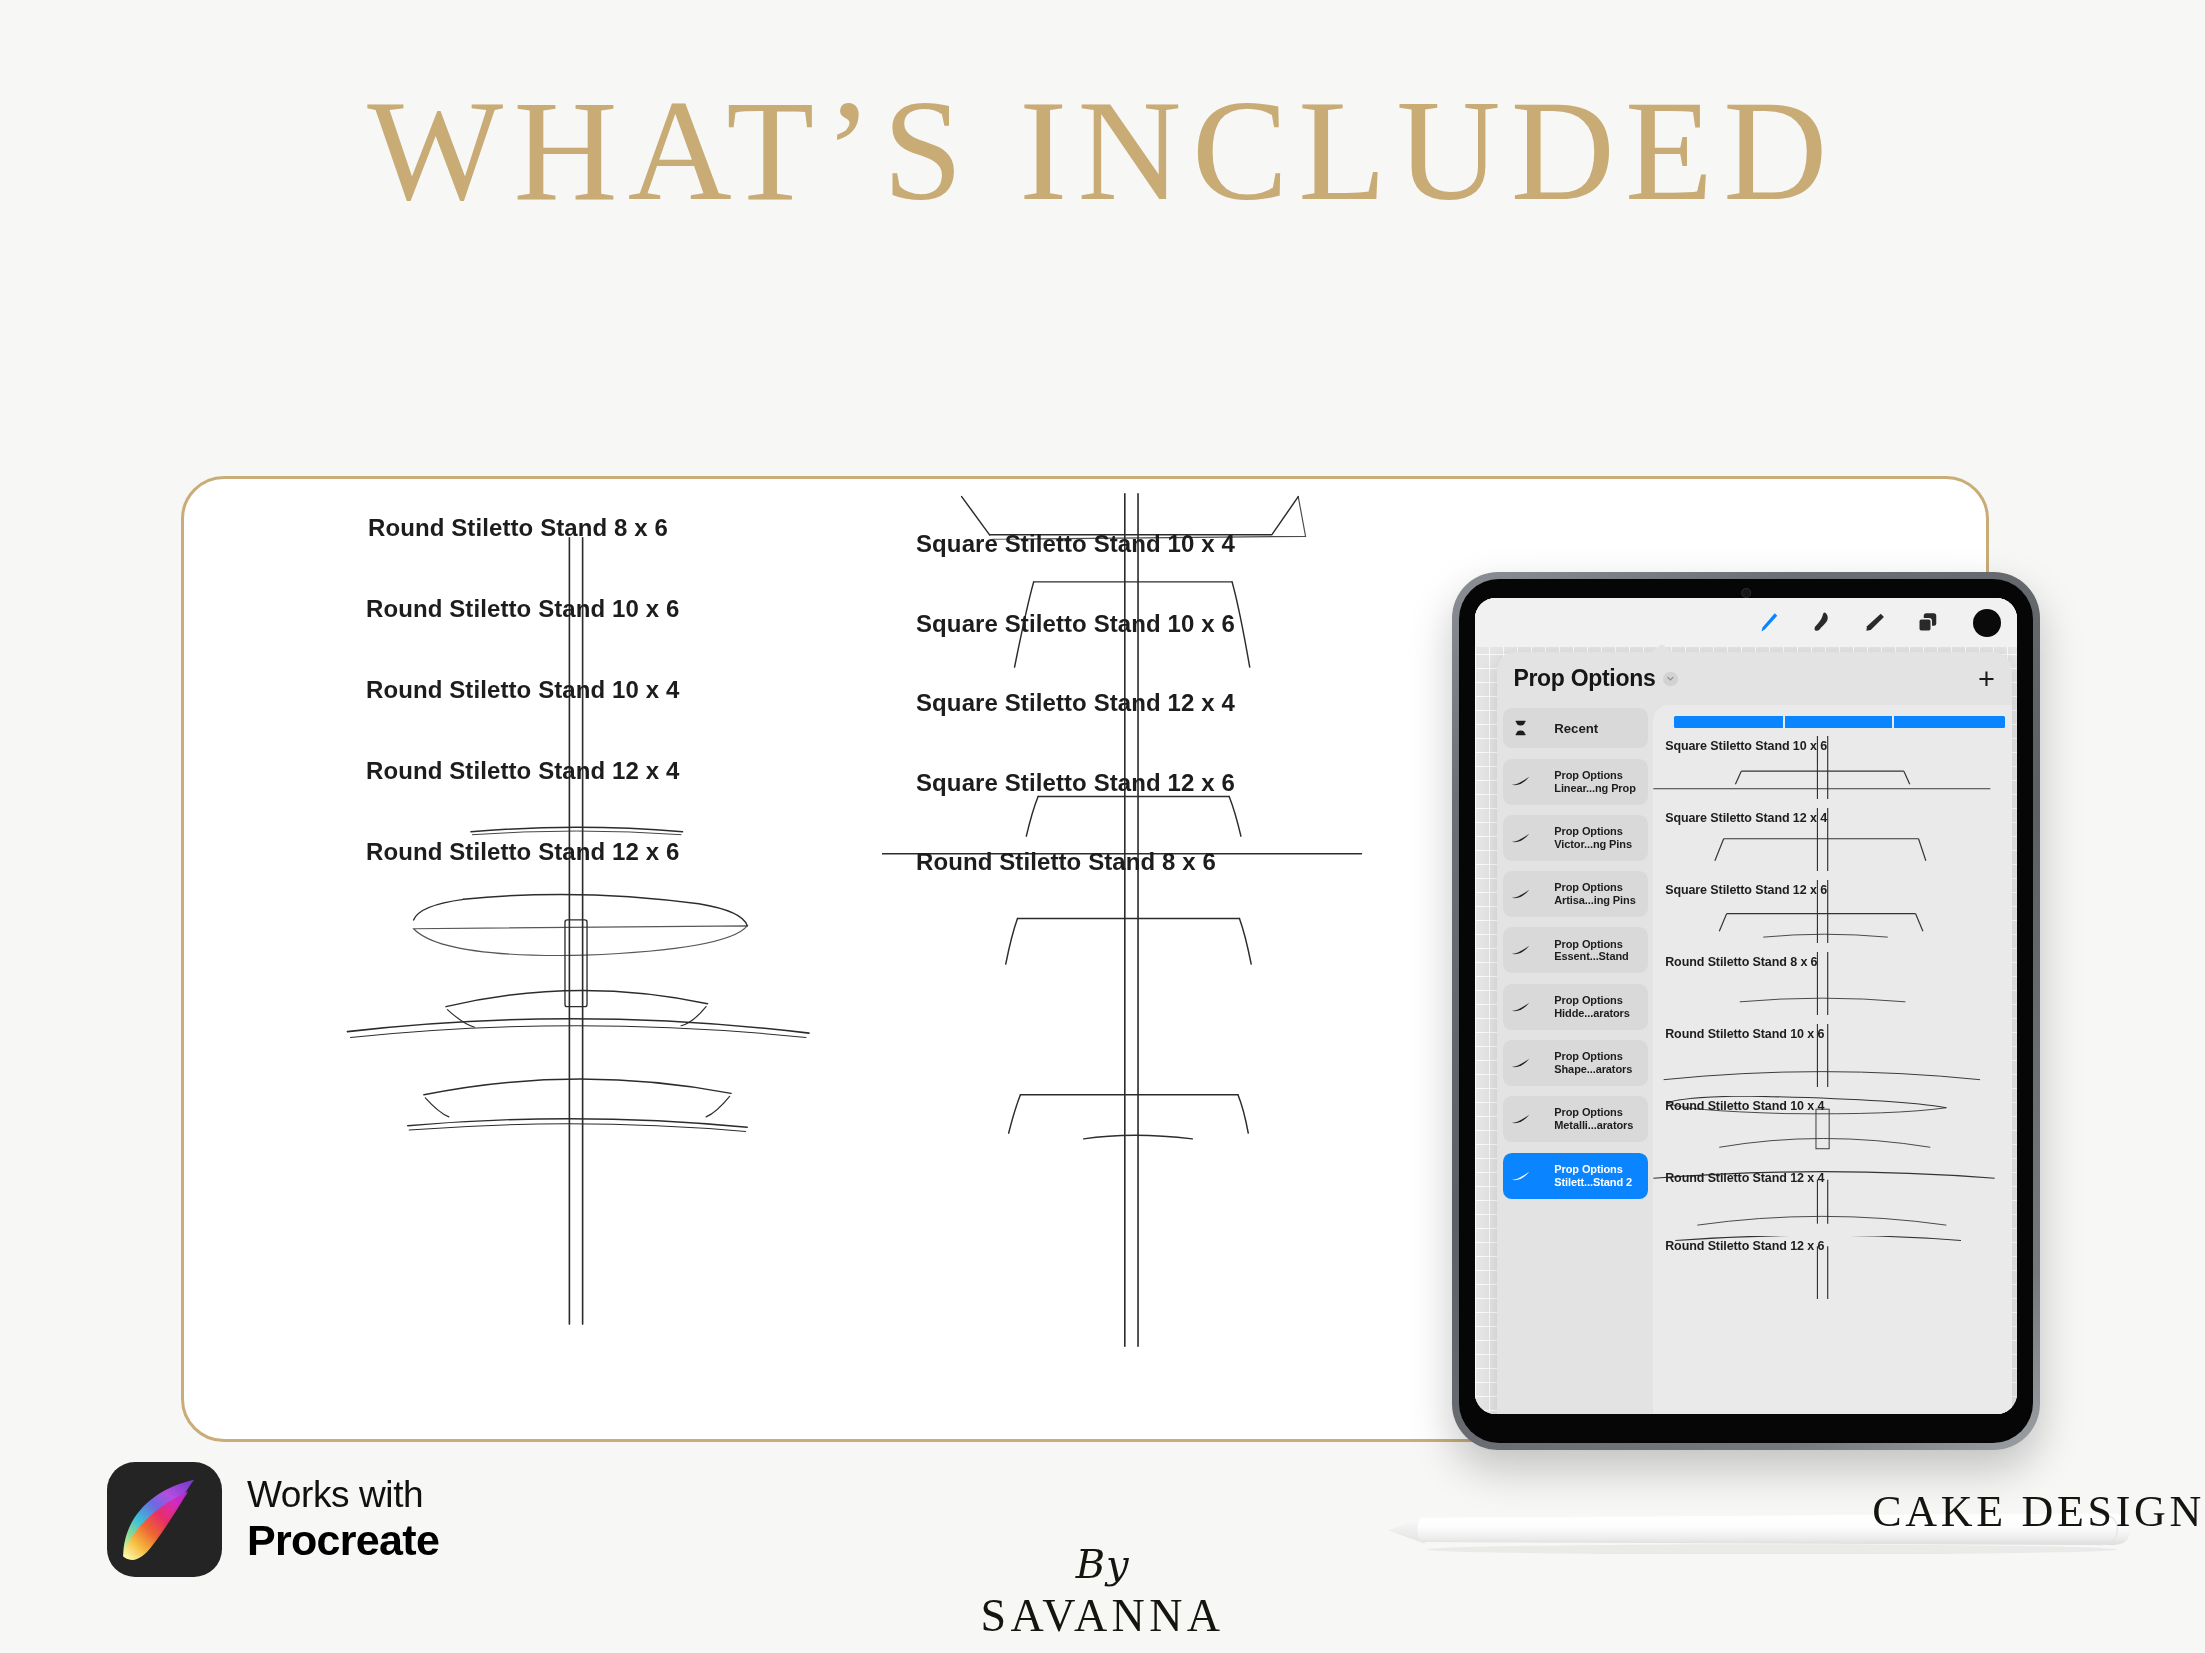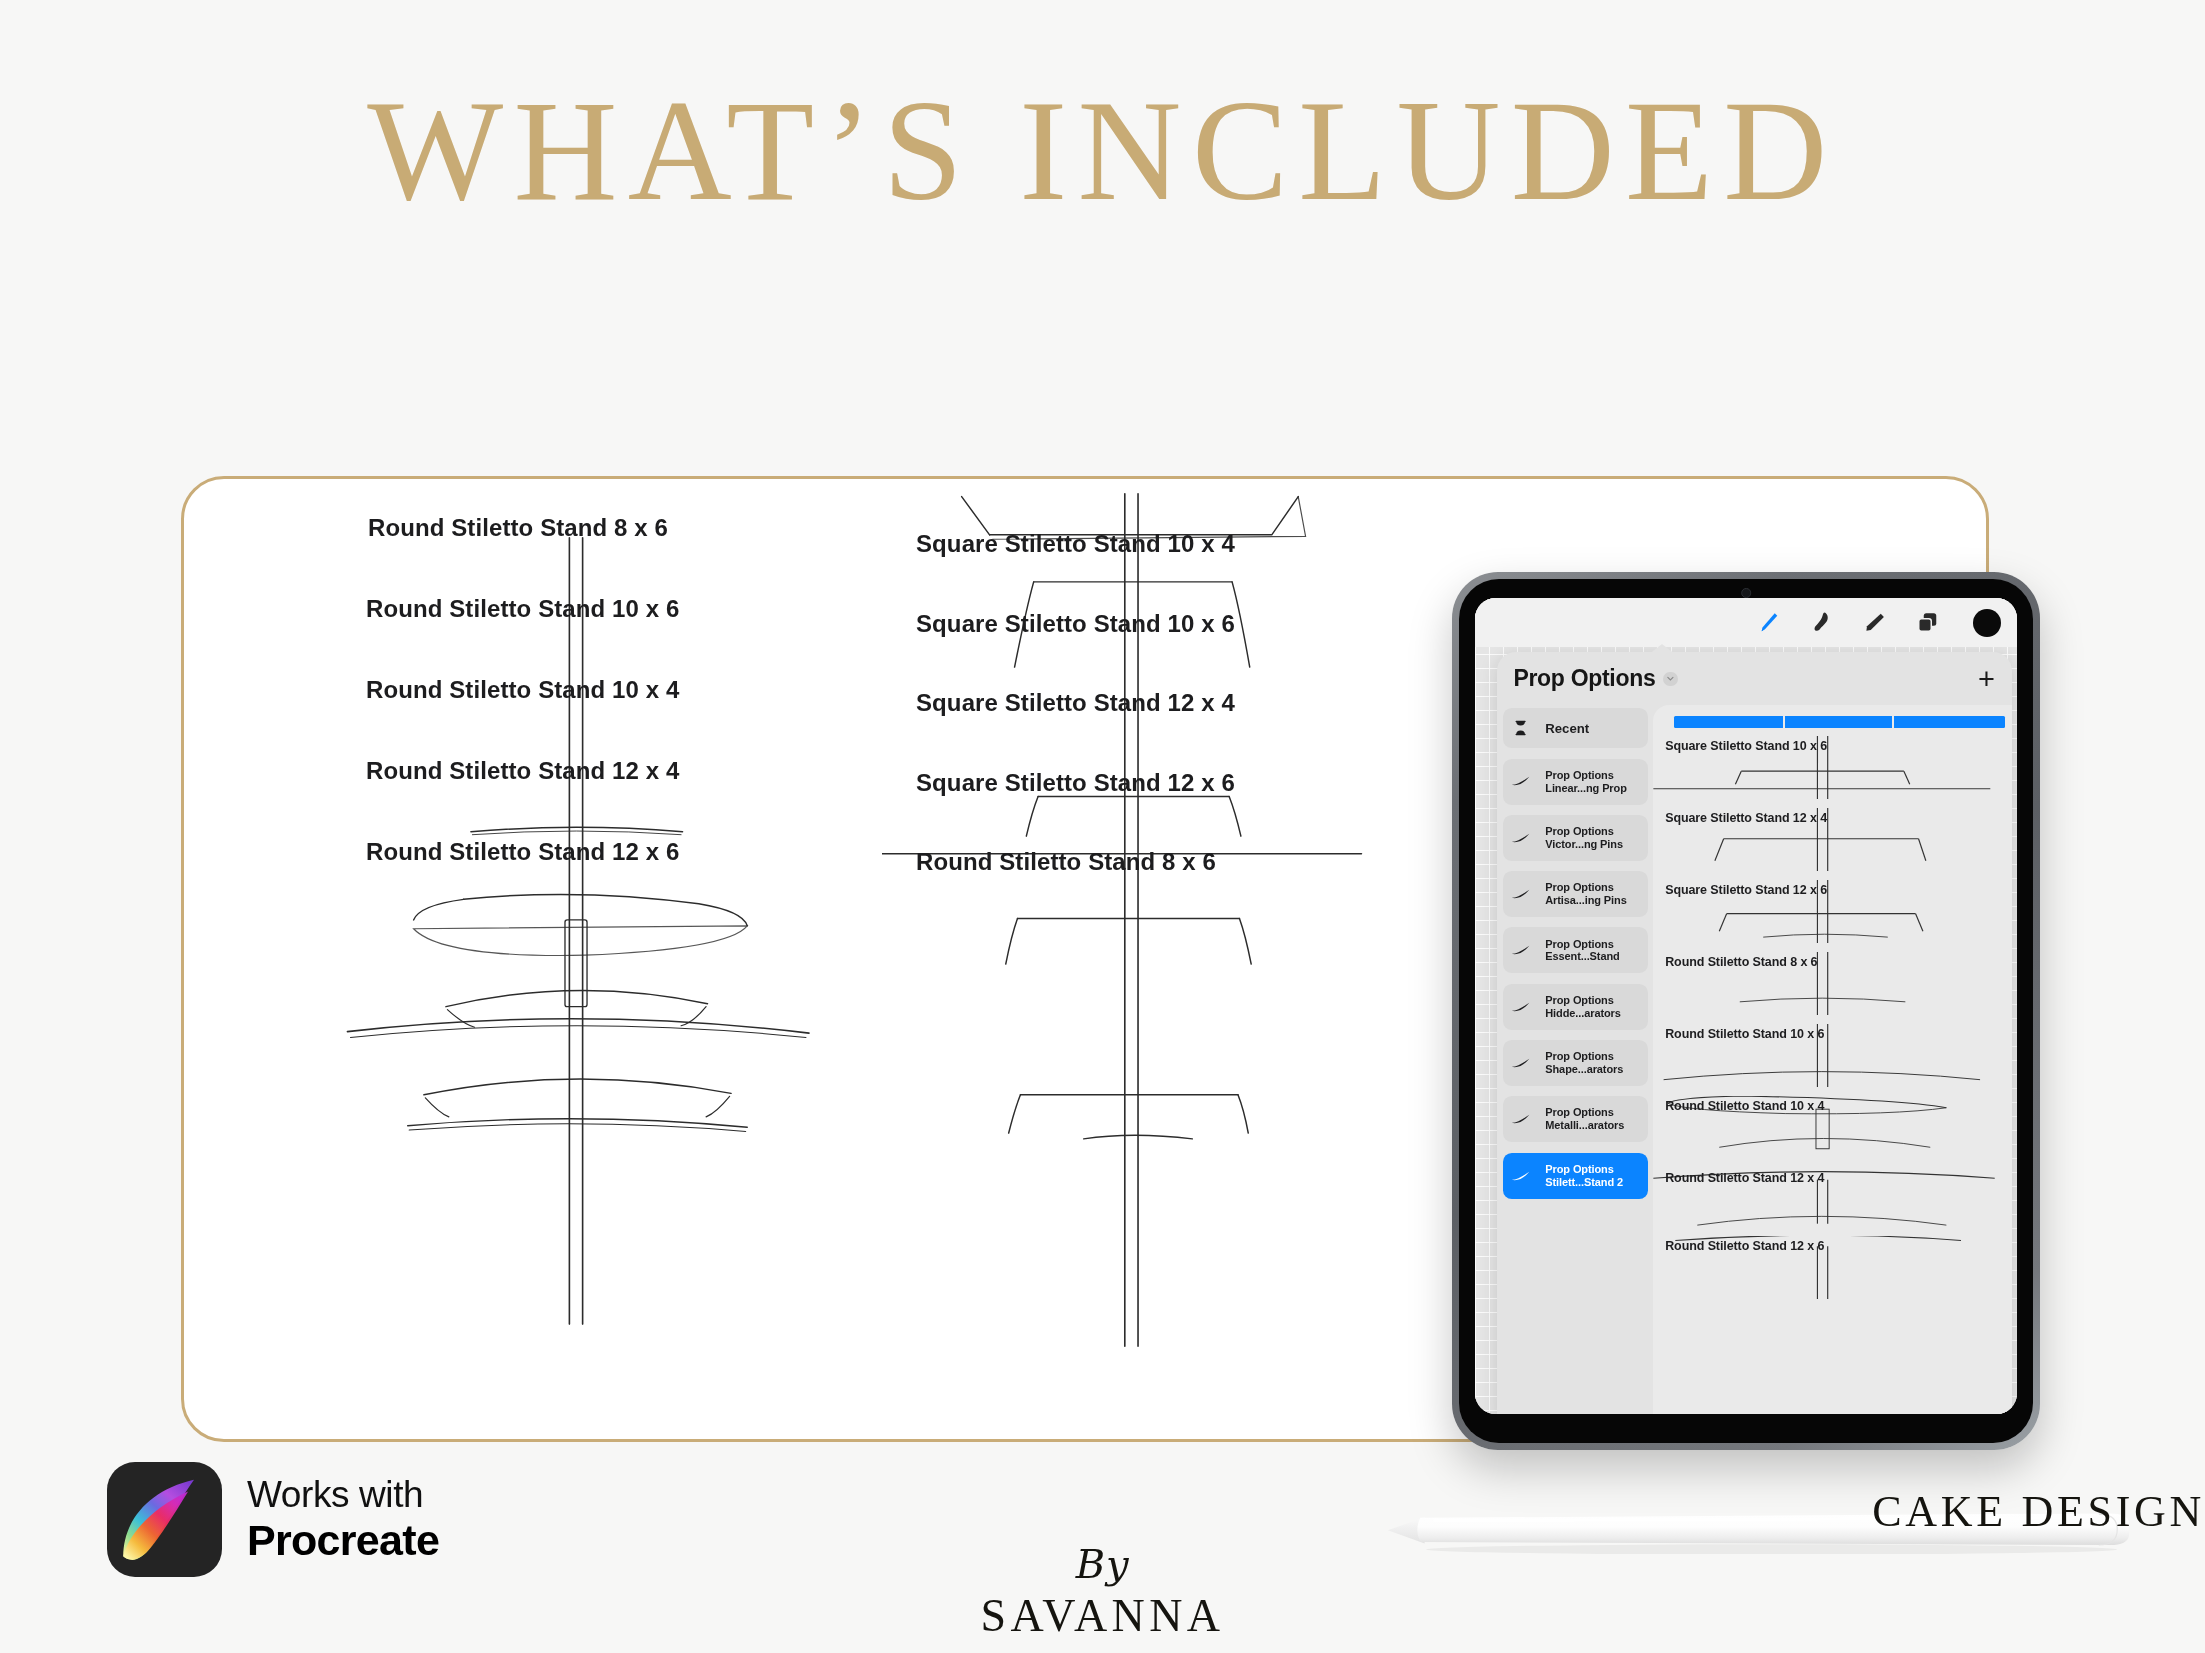--- a/index.html
+++ b/index.html
@@ -208,21 +208,21 @@
 
   .set-list {
     width: 156px;
     background: #e3e3e3;
     padding: 2.9px 5.9px 0 5.9px;
     flex: none;
   }
   .set-item {
     display: flex;
     align-items: center;
-    gap: 14px;
+    gap: 23px;
     height: 46px;
     border-radius: 8.8px;
     background: #d9d9d9;
     margin-bottom: 10.3px;
     padding: 0 5.9px 0 7.4px;
   }
   .set-item.recent { height: 40px; }
   .set-item.active { background: #0b84ff; }
   .set-ico { width: 20.6px; flex: none; display: flex; align-items: center; justify-content: center; }
   .set-text {

